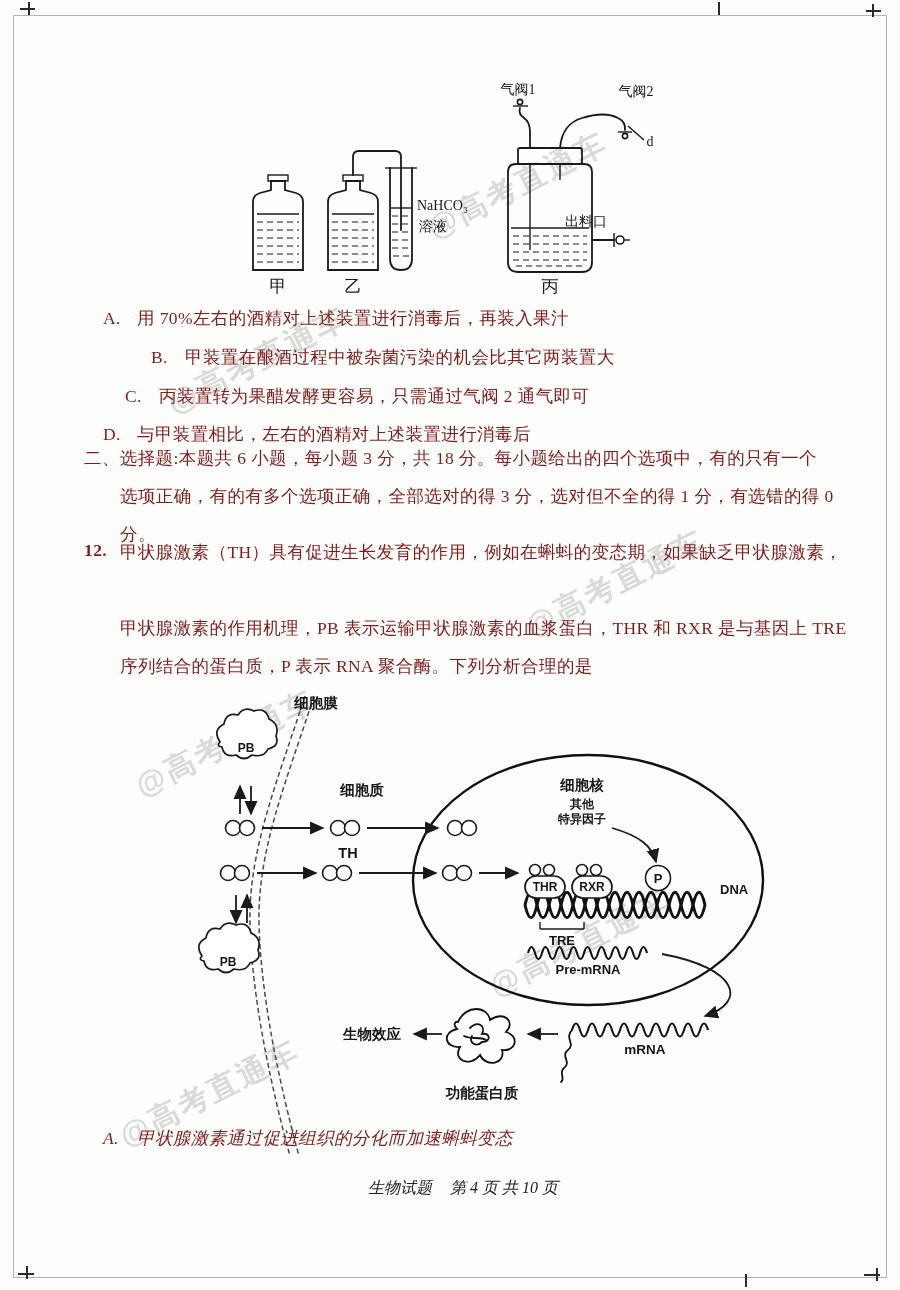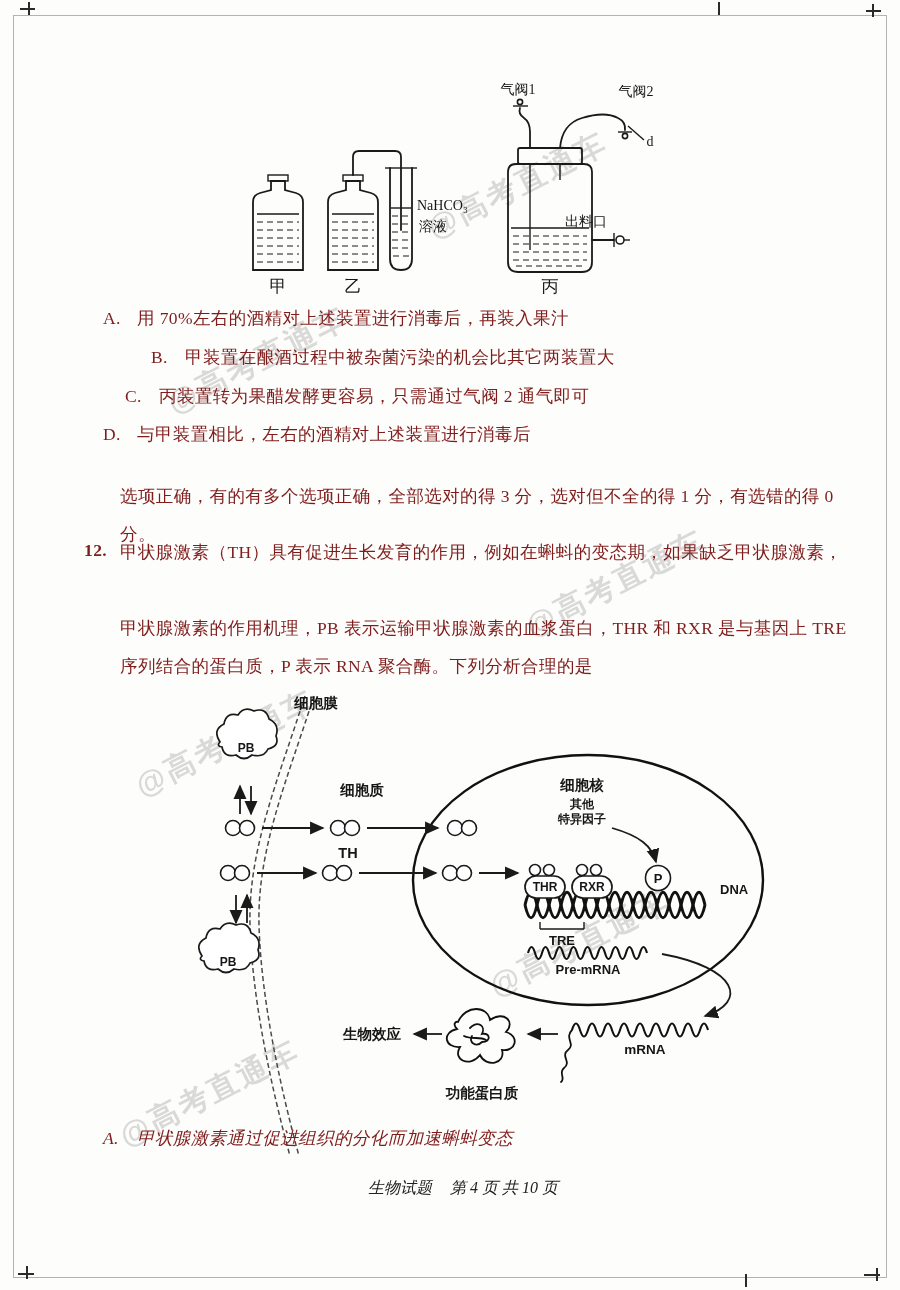--- a/index.html
+++ b/index.html
@@ -146,20 +146,21 @@
   <div class="txt" style="left:103px;top:345px;margin-left:48px;">
     <span class="optlabel">B.</span><span>甲装置在酿酒过程中被杂菌污染的机会比其它两装置大</span>
   </div>
   <div class="txt" style="left:116px;top:384px;margin-left:9px;">
     <span class="optlabel">C.</span><span>丙装置转为果醋发酵更容易，只需通过气阀 2 通气即可</span>
   </div>
   <div class="txt" style="left:103px;top:422px;">
     <span class="optlabel">D.</span><span>与甲装置相比，左右的酒精对上述装置进行消毒后</span>
   </div>
 
+  <div class="txt" style="left:84px;top:446px;">二、选择题:本题共 6 小题，每小题 3 分，共 18 分。每小题给出的四个选项中，有的只有一个</div>
   <div class="txt" style="left:120px;top:484px;">选项正确，有的有多个选项正确，全部选对的得 3 分，选对但不全的得 1 分，有选错的得 0</div>
   <div class="txt" style="left:120px;top:522px;">分。</div>
 
   <div class="txt" style="left:84px;top:540px;font-weight:bold;">12.</div>
   <div class="txt" style="left:120px;top:540px;">甲状腺激素（TH）具有促进生长发育的作用，例如在蝌蚪的变态期，如果缺乏甲状腺激素，</div>
   <div class="txt" style="left:120px;top:616px;">甲状腺激素的作用机理，PB 表示运输甲状腺激素的血浆蛋白，THR 和 RXR 是与基因上 TRE</div>
   <div class="txt" style="left:120px;top:654px;">序列结合的蛋白质，P 表示 RNA 聚合酶。下列分析合理的是</div>
 
   <svg class="diag" style="left:120px;top:690px;" width="660" height="470" viewBox="0 0 660 470">
     <defs>

